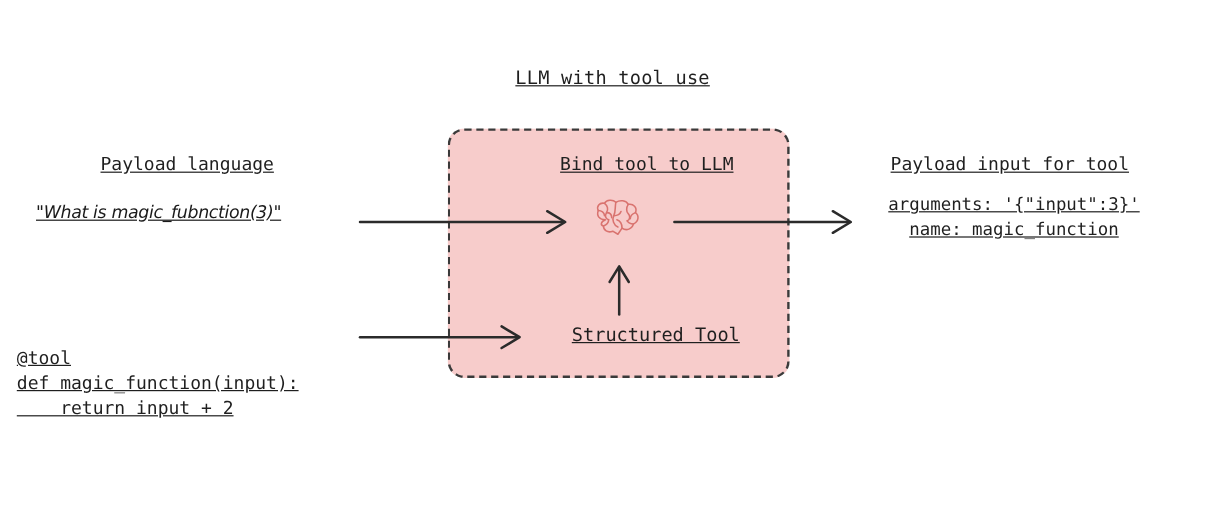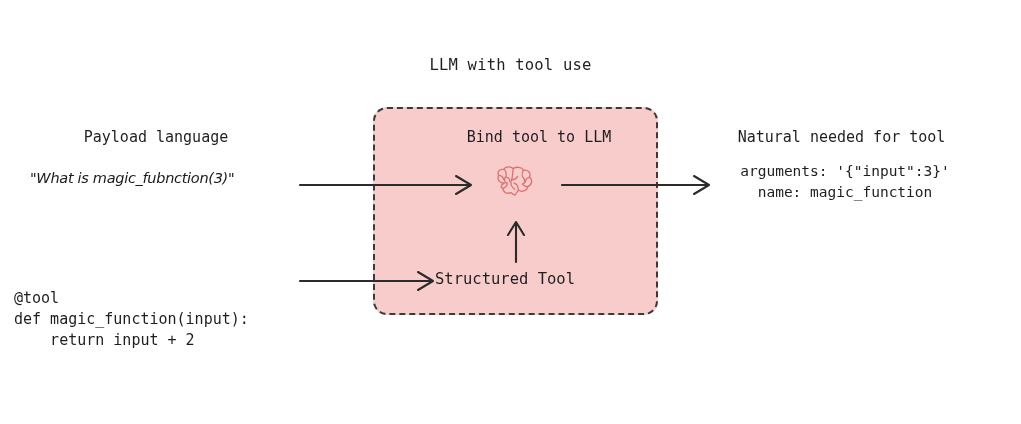--- a/index.html
+++ b/index.html
@@ -16,20 +16,21 @@
     height: 424px;
     background: #ffffff;
     overflow: hidden;
   }
 
   .lbl {
     position: absolute;
     color: #1f1f1f;
     white-space: pre;
     font-family: "DejaVu Sans Mono", monospace;
+    text-decoration: underline;
   }
 
   
   #diagram-title {
     left: 0;
     right: 0;
     top: 56px;
     text-align: center;
     font-size: 15.5px;
     letter-spacing: 0.2px;
@@ -101,21 +102,21 @@
     border: 2px dashed #3a3a3a;
     border-radius: 14px;
     box-sizing: border-box;
   }
 
   
   #structured-tool-label {
     left: 373px;
     top: 270px;
     width: 285px;
-    text-align: left;
+    text-align: center;
     font-size: 15.5px;
     color: #1f1f1f;
     padding-left: 62px;
     box-sizing: border-box;
   }
 
   
   #overlay {
     position: absolute;
     left: 0;
@@ -131,21 +132,21 @@
 <div id="canvas">
 
   <div class="lbl" id="diagram-title">LLM with tool use</div>
 
   <div id="llm-box"></div>
 
   <div class="lbl" id="left-heading">Payload language</div>
 
   <div class="lbl" id="box-heading">Bind tool to LLM</div>
 
-  <div class="lbl" id="right-heading">Natural needed for tool</div>
+  <div class="lbl" id="right-heading">Payload input for tool</div>
 
   <div class="lbl" id="nl-query">"What is magic_fubnction(3)"</div>
 
   <div class="lbl" id="code-block">@tool
 def magic_function(input):
     return input + 2</div>
 
   <div class="lbl" id="structured-tool-label">Structured Tool</div>
 
   <div class="lbl" id="payload-block">arguments: '{"input":3}'

